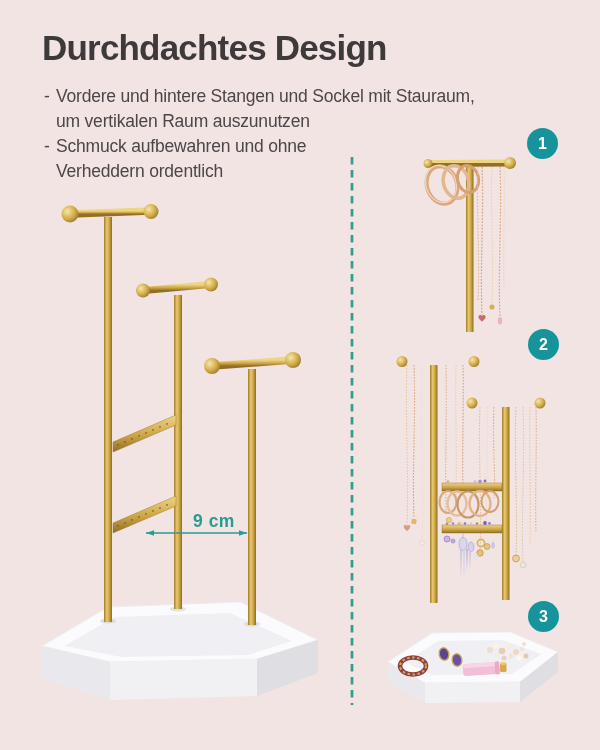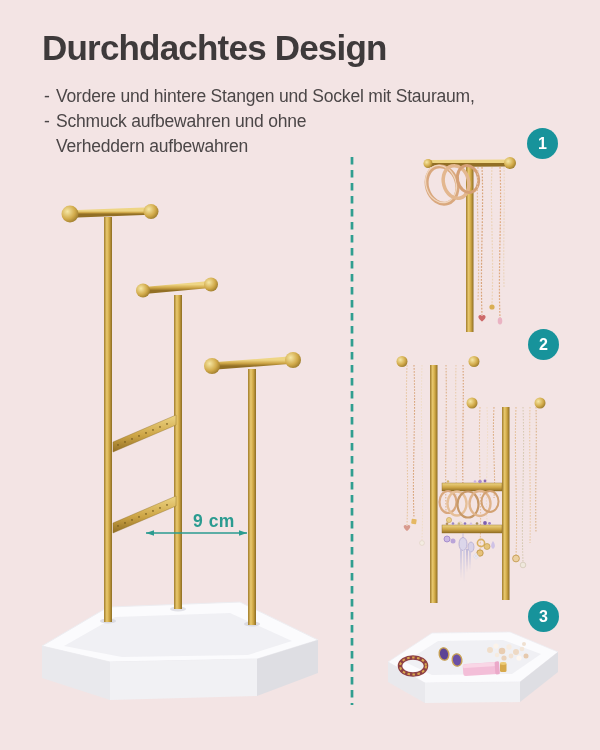--- a/index.html
+++ b/index.html
@@ -35,27 +35,28 @@
 
 <div class="canvas">
 
   <h1 class="title">Durchdachtes Design</h1>
 
   <div class="bullets">
     <div class="bullet">
       <span class="marker">-</span>
       <div>
         <div class="bline">Vordere und hintere Stangen und Sockel mit Stauraum,</div>
+        <div class="bline">um vertikalen Raum auszunutzen</div>
       </div>
     </div>
     <div class="bullet">
       <span class="marker">-</span>
       <div>
         <div class="bline">Schmuck aufbewahren und ohne</div>
-        <div class="bline">Verheddern aufbewahren</div>
+        <div class="bline">Verheddern ordentlich</div>
       </div>
     </div>
   </div>
 
   <svg class="art" style="left:349px;top:154px" width="6" height="554" viewBox="0 0 6 554">
     <line x1="3" y1="3" x2="3" y2="551" stroke="#2f9e90" stroke-width="2.7" stroke-dasharray="7.5 5.5"></line>
   </svg>
 
   <svg class="art" style="left:30px;top:195px" width="310" height="525" viewBox="0 0 310 525">
     <defs>

